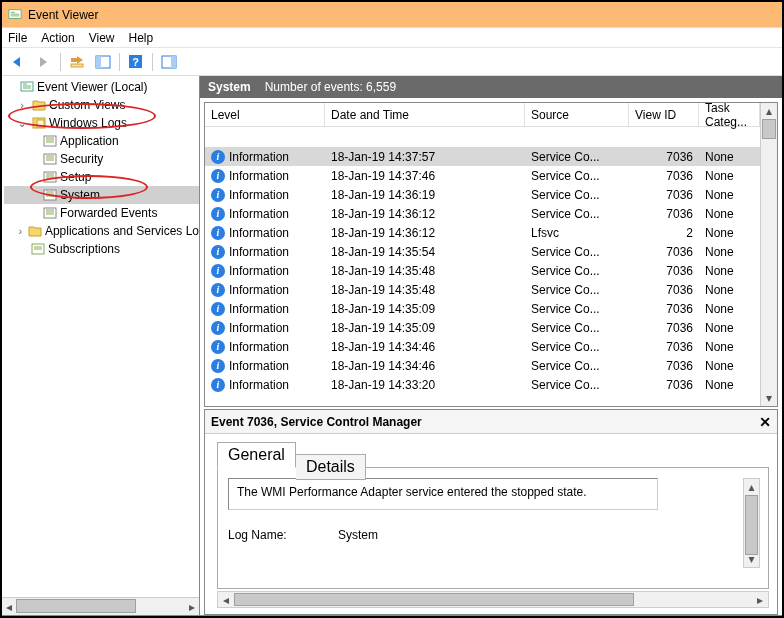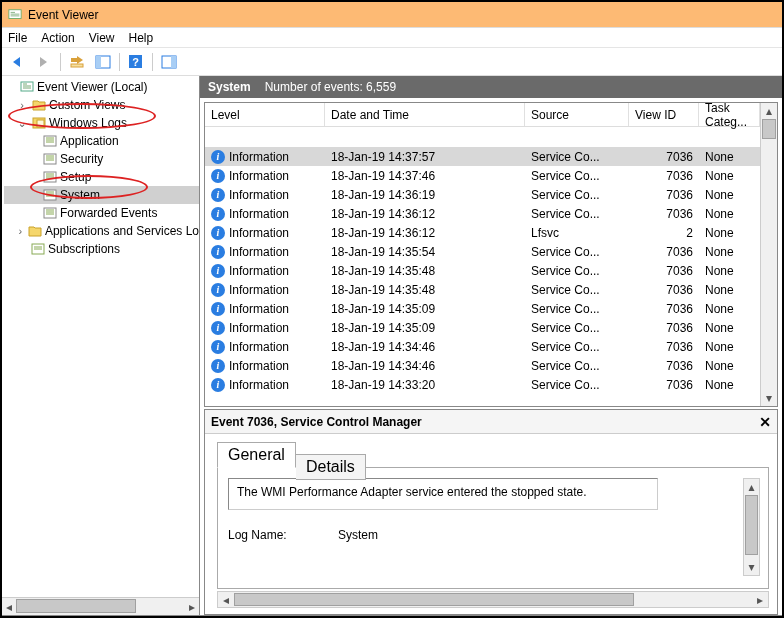--- a/index.html
+++ b/index.html
@@ -208,21 +208,21 @@
     cursor:default;
   }
   .tab.active{border-bottom-color:#fff;z-index:2;}
   .tab:not(.active){background:#f4f4f4;top:12px;border-left:none;}
   .tabpane{
     flex:1;
     margin:0 8px 0 12px;
     border:1px solid #aaa;
     border-top:1px solid #aaa;
     margin-top:-1px;
-    padding:10px 8px 12px 10px;
+    padding:10px 8px 20px 10px;
     display:flex;
     overflow:hidden;
   }
   .tabinner{flex:1;overflow:hidden;}
   .msgbox{
     border:1px solid #ccc;
     border-left-color:#888;
     border-top-color:#888;
     padding:6px 8px 10px 8px;
     margin-bottom:18px;

